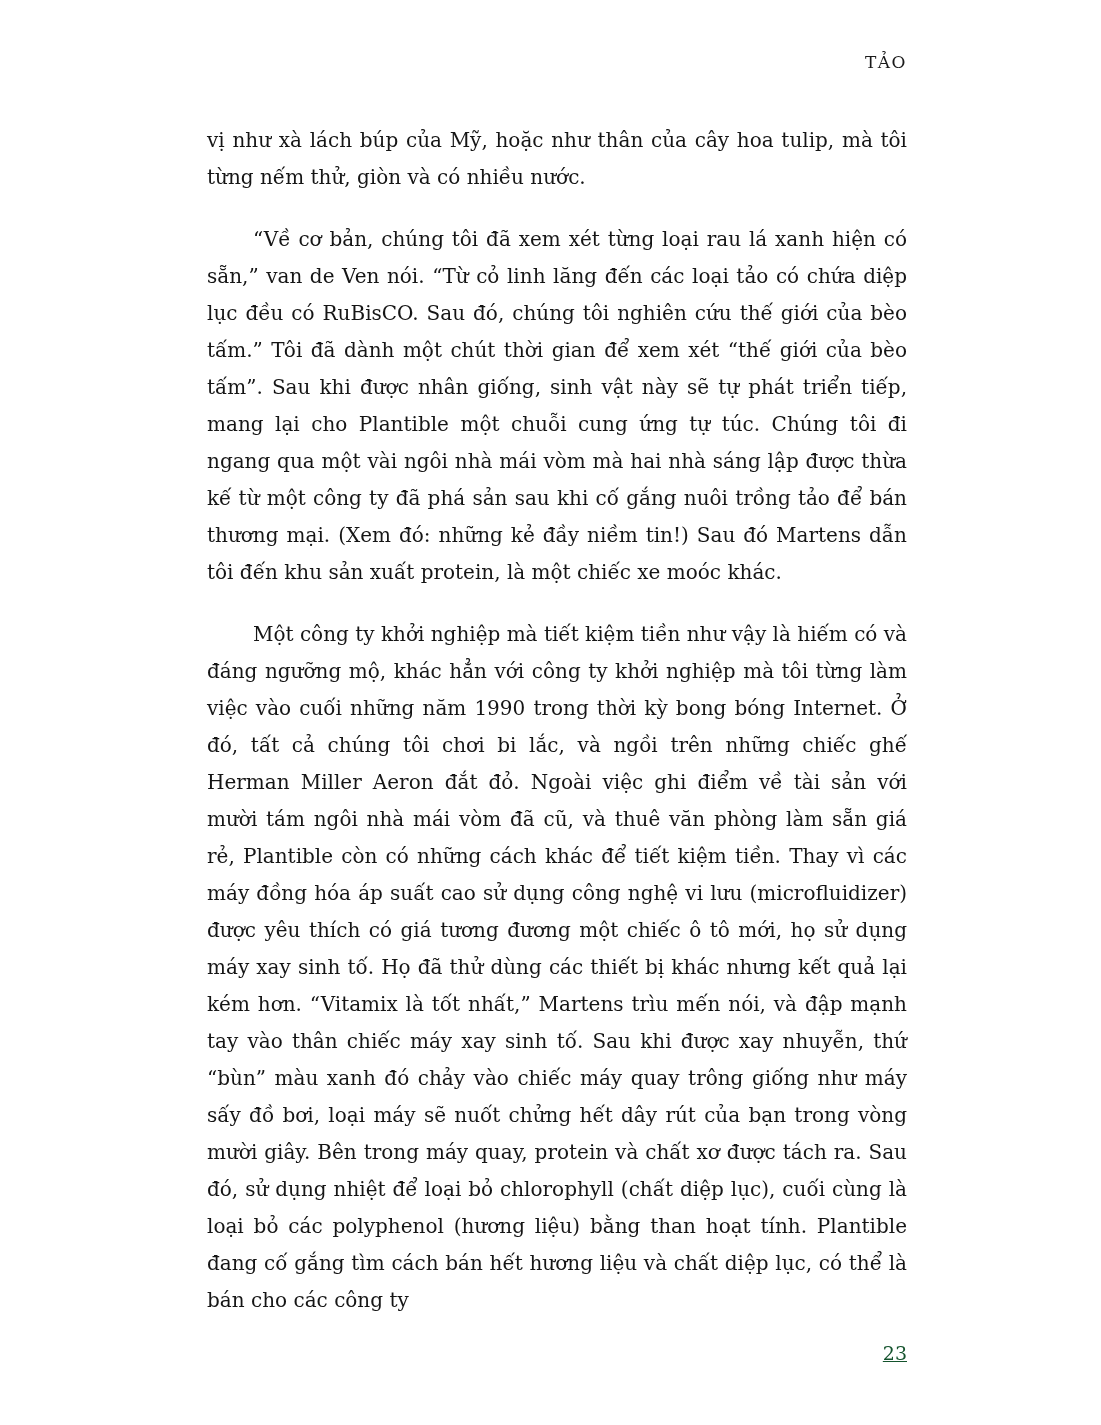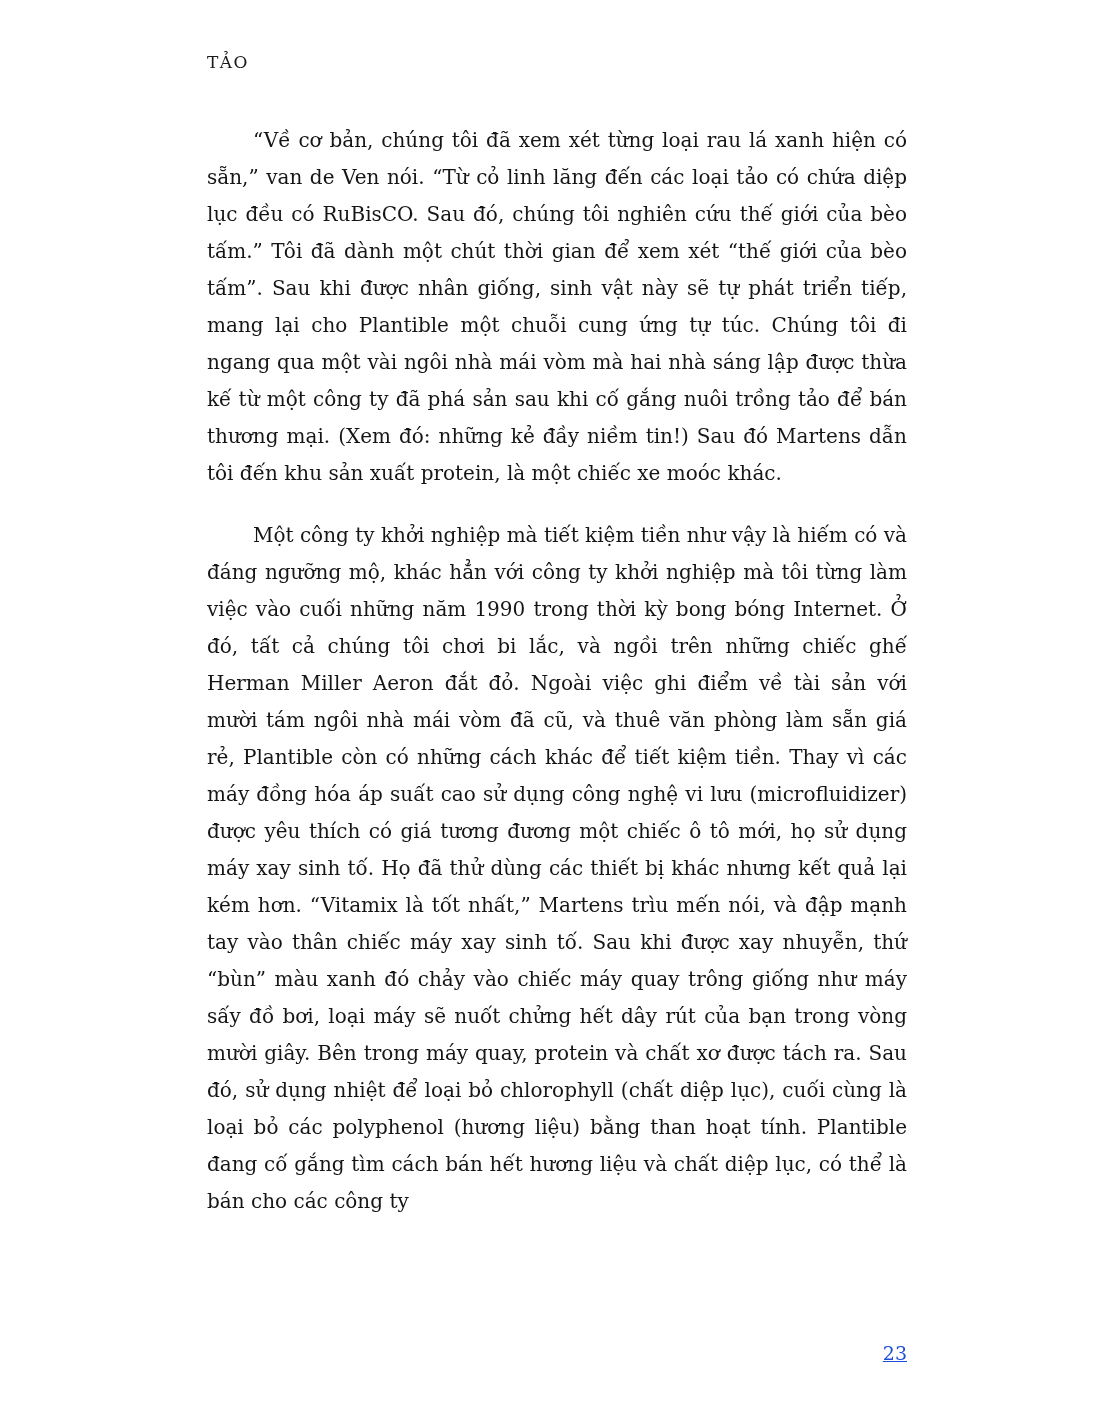--- a/index.html
+++ b/index.html
@@ -14,21 +14,21 @@
     background: #ffffff;
     font-family: "DejaVu Serif", "Liberation Serif", serif;
     color: #151515;
     overflow: hidden;
   }
   .running-header {
     position: absolute;
     top: 52px;
     left: 207px;
     width: 700px;
-    text-align: left;
+    text-align: right;
     font-size: 17px;
     letter-spacing: 1.5px;
     color: #1a1a1a;
   }
   .body-text {
     position: absolute;
     top: 122px;
     left: 207px;
     width: 700px;
     font-size: 20px;
@@ -46,31 +46,32 @@
   .body-text p.no-indent {
     text-indent: 0;
   }
   .page-number {
     position: absolute;
     top: 1342px;
     left: 207px;
     width: 700px;
     text-align: right;
     font-size: 19px;
-    color: #1d4ed8;
+    color: #14532d;
     text-decoration: underline;
   }
 </style>
 </head>
 <body>
 
 <div class="page">
 
   <div class="running-header">TẢO</div>
 
   <div class="body-text">
+    <p class="no-indent">vị như xà lách búp của Mỹ, hoặc như thân của cây hoa tulip, mà tôi từng nếm thử, giòn và có nhiều nước.</p>
     <p>“Về cơ bản, chúng tôi đã xem xét từng loại rau lá xanh hiện có sẵn,” van de Ven nói. “Từ cỏ linh lăng đến các loại tảo có chứa diệp lục đều có RuBisCO. Sau đó, chúng tôi nghiên cứu thế giới của bèo tấm.” Tôi đã dành một chút thời gian để xem xét “thế giới của bèo tấm”. Sau khi được nhân giống, sinh vật này sẽ tự phát triển tiếp, mang lại cho Plantible một chuỗi cung ứng tự túc. Chúng tôi đi ngang qua một vài ngôi nhà mái vòm mà hai nhà sáng lập được thừa kế từ một công ty đã phá sản sau khi cố gắng nuôi trồng tảo để bán thương mại. (Xem đó: những kẻ đầy niềm tin!) Sau đó Martens dẫn tôi đến khu sản xuất protein, là một chiếc xe moóc khác.</p>
     <p>Một công ty khởi nghiệp mà tiết kiệm tiền như vậy là hiếm có và đáng ngưỡng mộ, khác hẳn với công ty khởi nghiệp mà tôi từng làm việc vào cuối những năm 1990 trong thời kỳ bong bóng Internet. Ở đó, tất cả chúng tôi chơi bi lắc, và ngồi trên những chiếc ghế Herman Miller Aeron đắt đỏ. Ngoài việc ghi điểm về tài sản với mười tám ngôi nhà mái vòm đã cũ, và thuê văn phòng làm sẵn giá rẻ, Plantible còn có những cách khác để tiết kiệm tiền. Thay vì các máy đồng hóa áp suất cao sử dụng công nghệ vi lưu (microfluidizer) được yêu thích có giá tương đương một chiếc ô tô mới, họ sử dụng máy xay sinh tố. Họ đã thử dùng các thiết bị khác nhưng kết quả lại kém hơn. “Vitamix là tốt nhất,” Martens trìu mến nói, và đập mạnh tay vào thân chiếc máy xay sinh tố. Sau khi được xay nhuyễn, thứ “bùn” màu xanh đó chảy vào chiếc máy quay trông giống như máy sấy đồ bơi, loại máy sẽ nuốt chửng hết dây rút của bạn trong vòng mười giây. Bên trong máy quay, protein và chất xơ được tách ra. Sau đó, sử dụng nhiệt để loại bỏ chlorophyll (chất diệp lục), cuối cùng là loại bỏ các polyphenol (hương liệu) bằng than hoạt tính. Plantible đang cố gắng tìm cách bán hết hương liệu và chất diệp lục, có thể là bán cho các công ty</p>
   </div>
 
   <div class="page-number">23</div>
 
 </div>
 
 </body></html>

